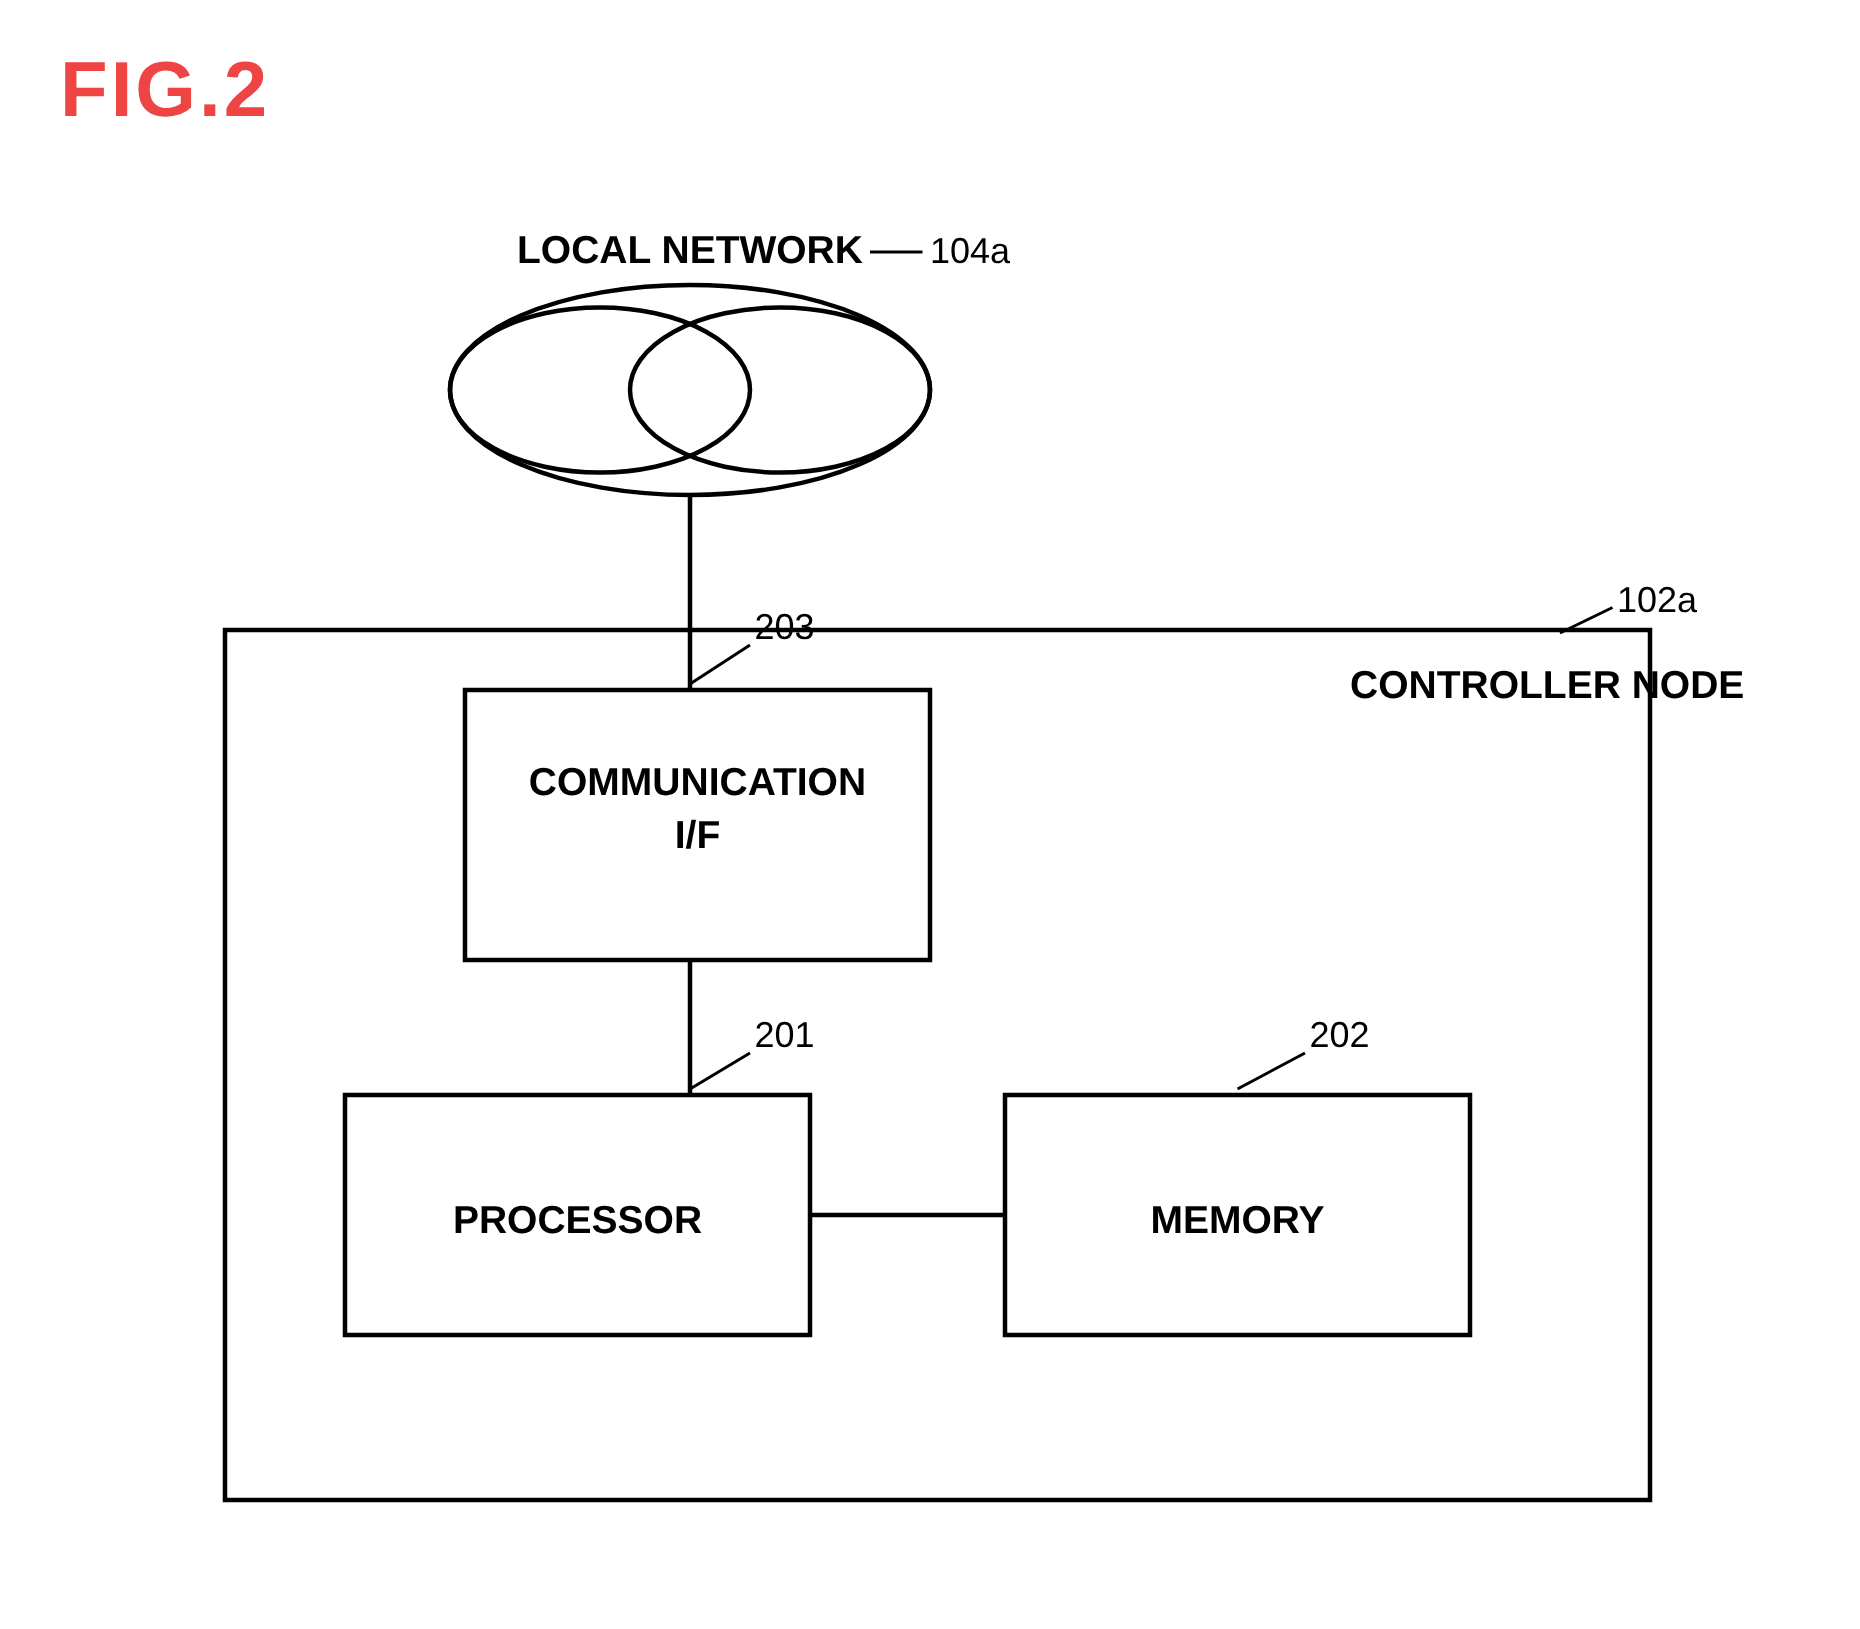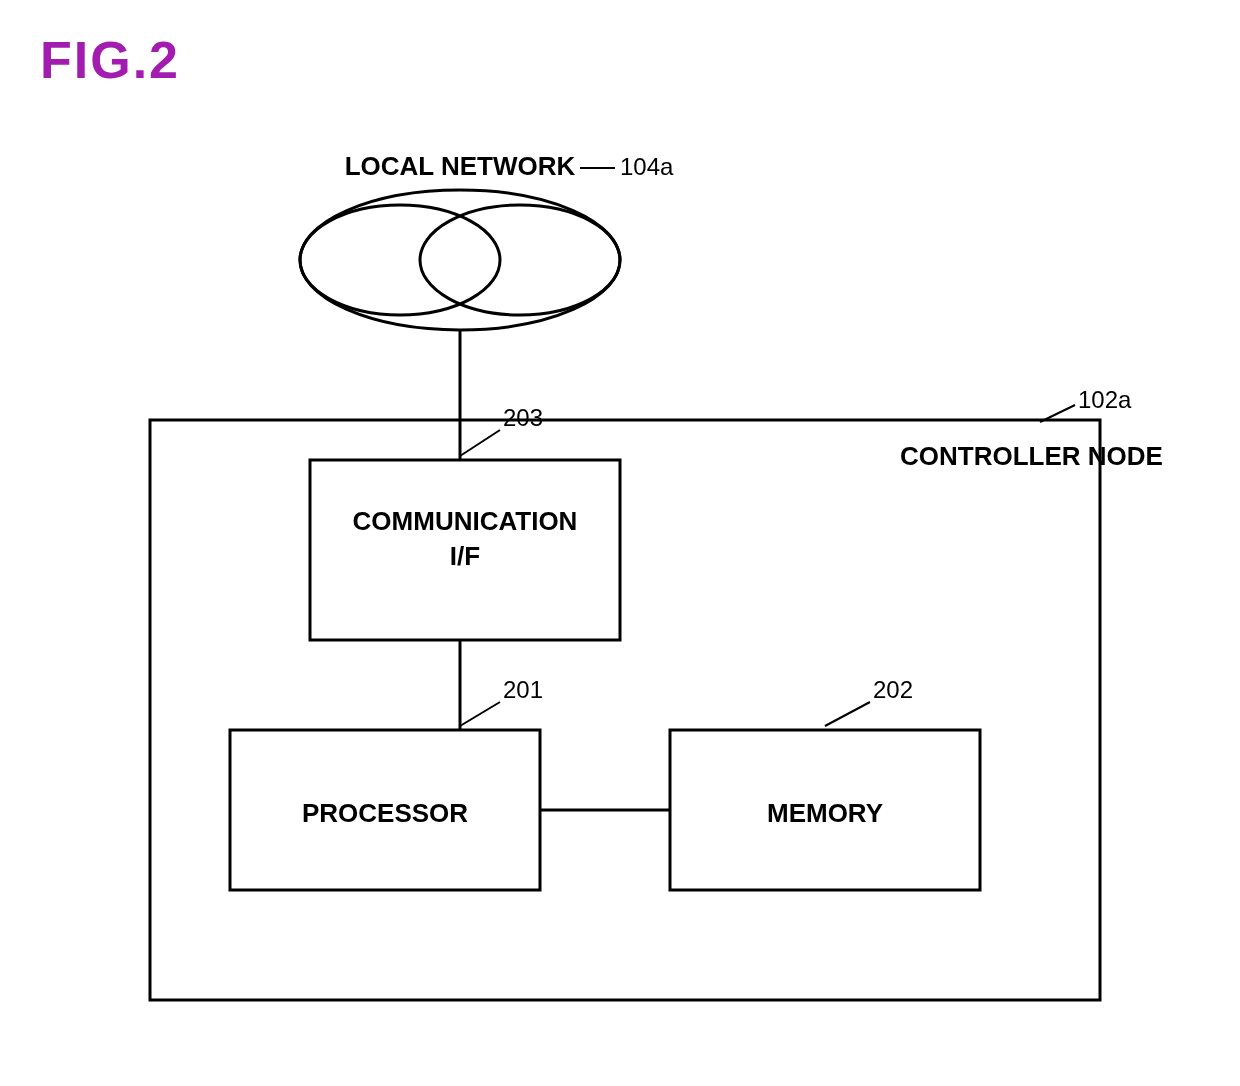--- a/index.html
+++ b/index.html
@@ -21,21 +21,21 @@
       height: 1086px;
       background: #ffffff;
       position: relative;
       padding: 30px 40px;
     }
 
     .fig-title {
       font-size: 52px;
       font-weight: bold;
       font-family: Arial, sans-serif;
-      color: #a21caf;
+      color: #ef4444;
       margin-bottom: 40px;
       letter-spacing: 2px;
     }
 
     .diagram-container {
       position: relative;
       width: 1100px;
       height: 900px;
       margin: 0 auto;
     }

